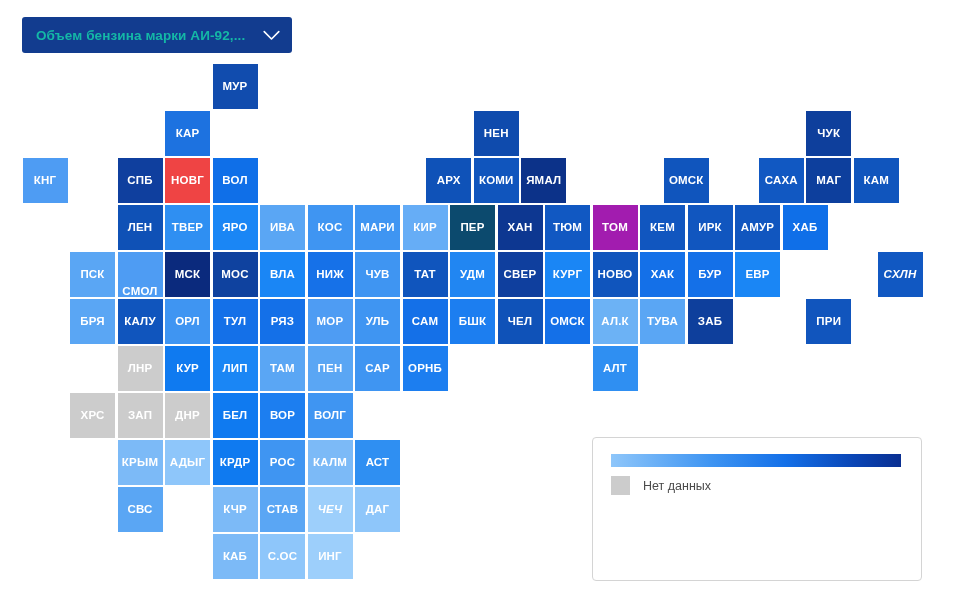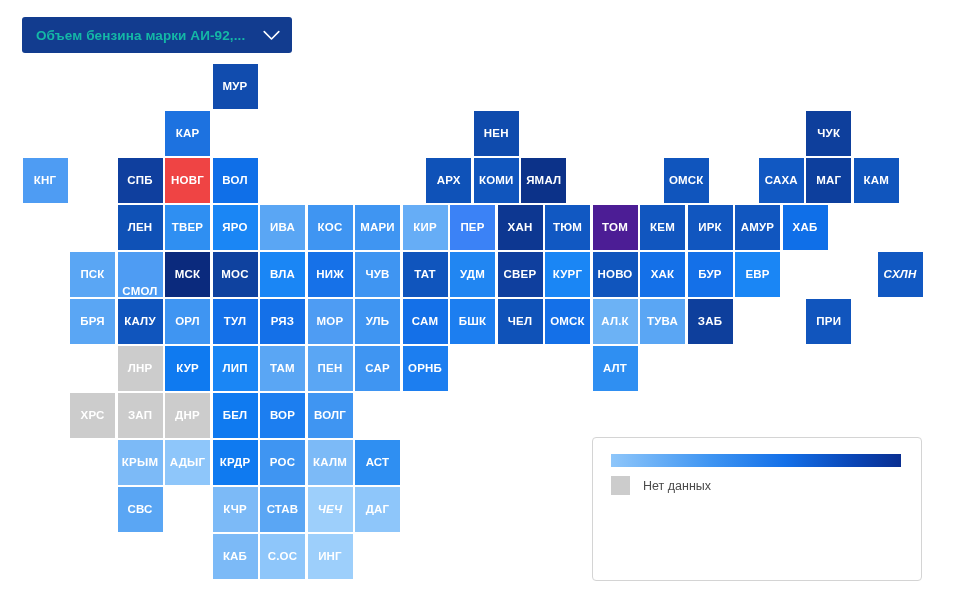--- a/index.html
+++ b/index.html
@@ -195,30 +195,30 @@
     </div>
     <div class="tile" style="left: 307.5px; top: 205px; background: rgb(63, 149, 242);">
       <span class="tl">КОС</span>
     </div>
     <div class="tile" style="left: 355px; top: 205px; background: rgb(63, 149, 242);">
       <span class="tl">МАРИ</span>
     </div>
     <div class="tile" style="left: 402.5px; top: 205px; background: rgb(102, 173, 246);">
       <span class="tl">КИР</span>
     </div>
-    <div class="tile" style="left: 450px; top: 205px; background: #3b82f6;">
+    <div class="tile" style="left: 450px; top: 205px; background: #0c4a6e;">
       <span class="tl">ПЕР</span>
     </div>
     <div class="tile" style="left: 497.5px; top: 205px; background: rgb(13, 55, 145);">
       <span class="tl">ХАН</span>
     </div>
     <div class="tile" style="left: 545px; top: 205px; background: rgb(17, 88, 194);">
       <span class="tl">ТЮМ</span>
     </div>
-    <div class="tile" style="left: 592.5px; top: 205px; background: #4c1d95;">
+    <div class="tile" style="left: 592.5px; top: 205px; background: #a21caf;">
       <span class="tl">ТОМ</span>
     </div>
     <div class="tile" style="left: 640px; top: 205px; background: rgb(17, 86, 191);">
       <span class="tl">КЕМ</span>
     </div>
     <div class="tile" style="left: 687.5px; top: 205px; background: rgb(17, 86, 191);">
       <span class="tl">ИРК</span>
     </div>
     <div class="tile" style="left: 735px; top: 205px; background: rgb(17, 86, 191);">
       <span class="tl">АМУР</span>

